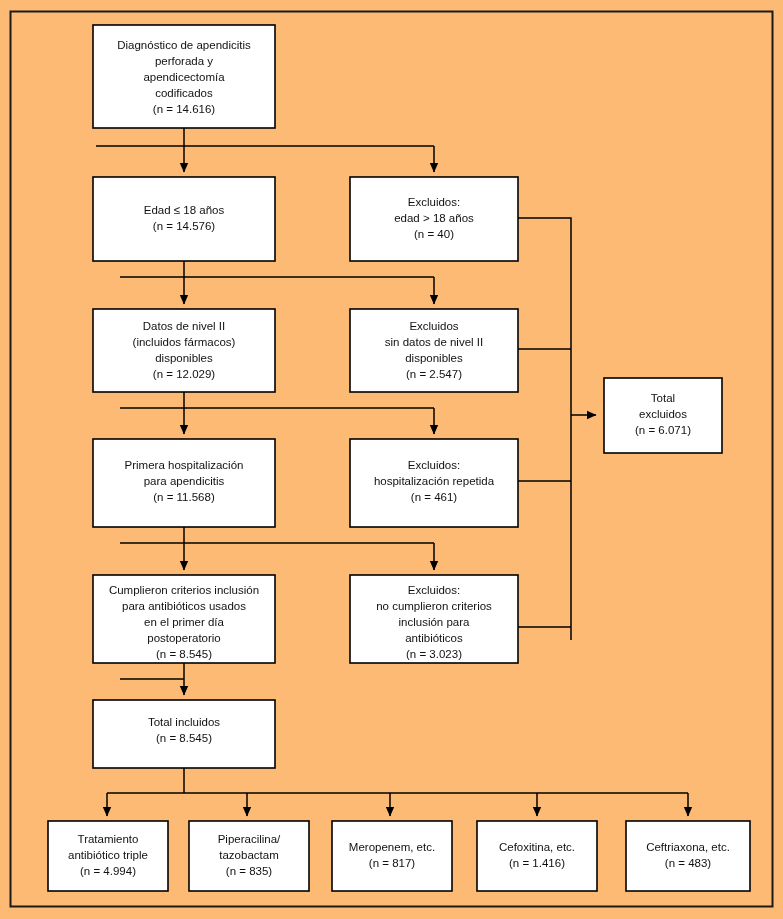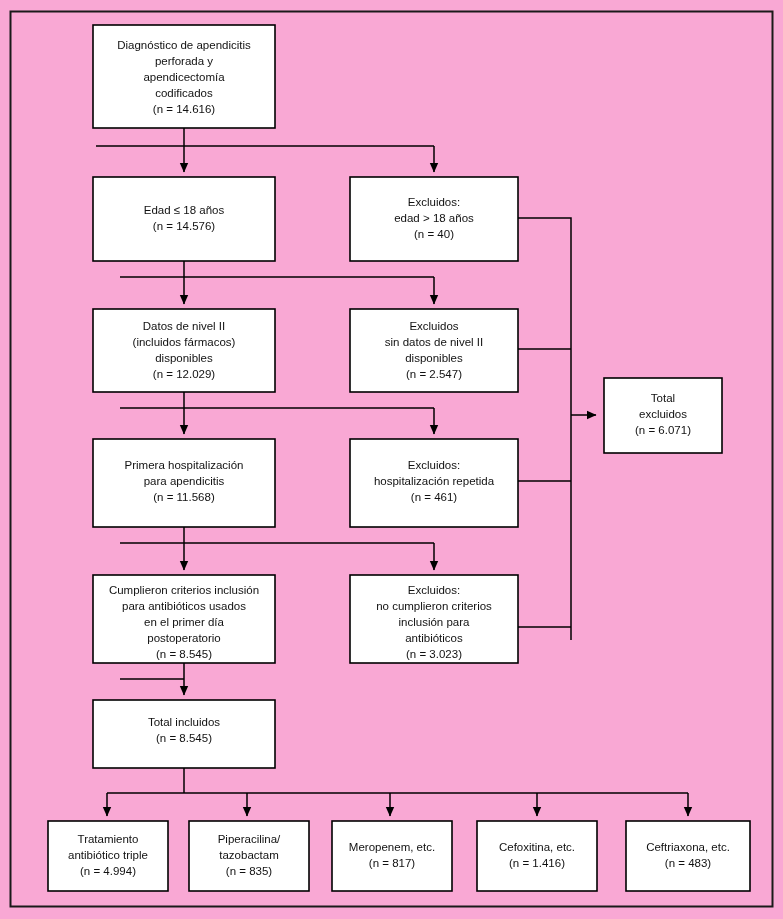--- a/index.html
+++ b/index.html
@@ -4,21 +4,21 @@
 <style>
   html, body {
     margin: 0;
     padding: 0;
     background: #ffffff;
   }
   #page {
     position: relative;
     width: 783px;
     height: 919px;
-    background: #f9a8d4;
+    background: #fdba74;
     font-family: "Liberation Sans", sans-serif;
     overflow: hidden;
   }
   svg#flow {
     position: absolute;
     left: 0;
     top: 0;
     width: 783px;
     height: 919px;
   }

